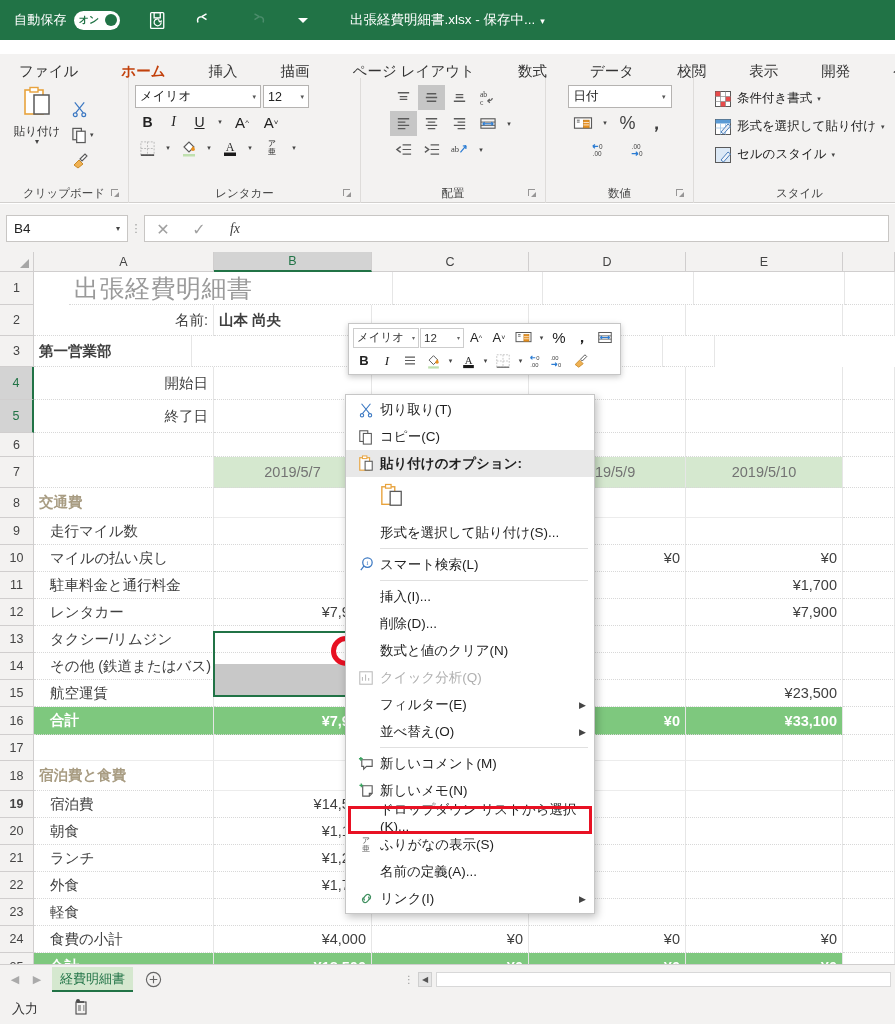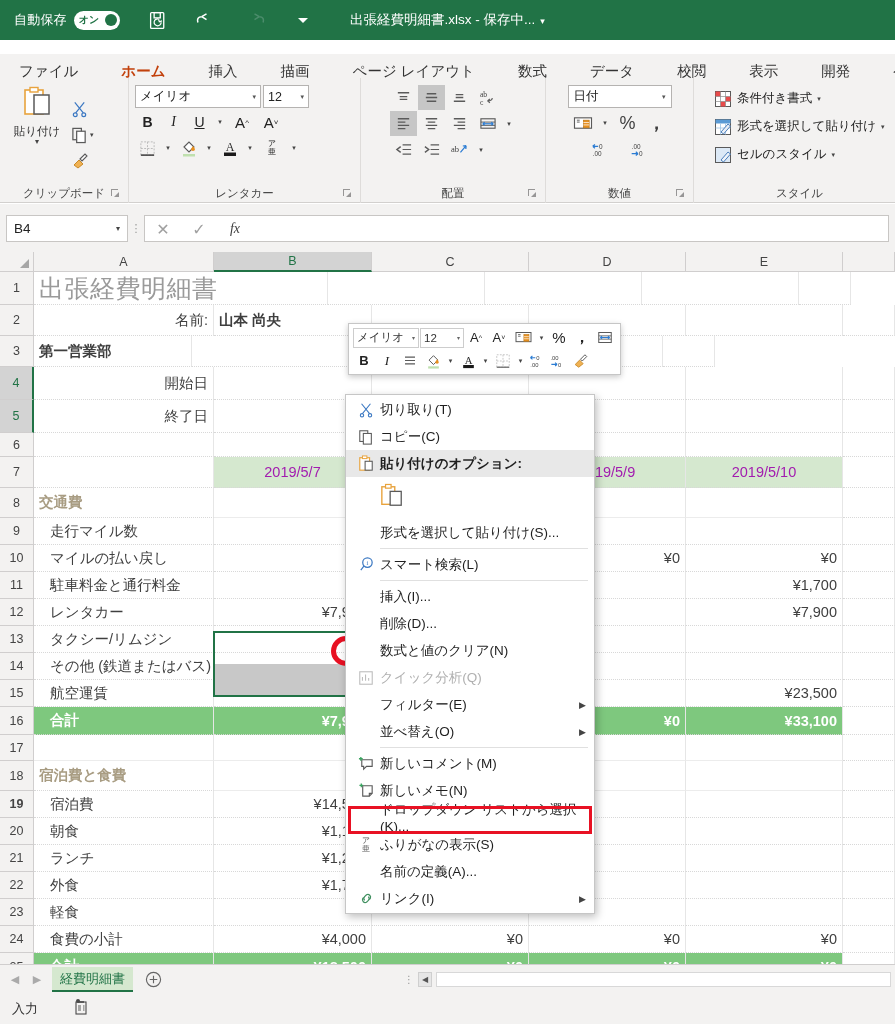--- a/index.html
+++ b/index.html
@@ -156,21 +156,21 @@
     border-right: 1px solid #e6e6e6; border-bottom: 1px dotted #d8d8d8;
     font-size: 14.5px; color: #3f3f3f; display: flex; align-items: center;
     padding: 0 5px; overflow: hidden; white-space: nowrap;
   }
   .cell.r { justify-content: flex-end; }
   .cell.c { justify-content: center; }
   .cell.plain { border-bottom: 1px solid #ececec; }
   .cell.title { font-size: 25px; color: #9a9a9a; letter-spacing: .5px;}
   .cell.grp { color: #a89c82; font-weight: bold; font-size: 14.5px; }
   .cell.bold { font-weight: bold; }
-  .cell.green-lite { background: #d5e8cf; color: #a21caf; }
+  .cell.green-lite { background: #d5e8cf; color: #737373; }
   .cell.green-tot { background: #7ec87e; color: #ffffff; font-weight: bold; }
   .cell.indent { padding-left: 16px; }
 
   
   .selbox {
     position: absolute; border: 2px solid #217346; pointer-events: none;
   }
   .selfill { position: absolute; background: #c8c8c8; }
   .red-circle {
     position: absolute; border: 5px solid #e81123; border-radius: 50%;
@@ -655,21 +655,21 @@
         <div class="rh" style="height: 27px; font-weight: bold;">19</div>
         <div class="rh" style="height: 27px;">20</div>
         <div class="rh" style="height: 27px;">21</div>
         <div class="rh" style="height: 27px;">22</div>
         <div class="rh" style="height: 27px;">23</div>
         <div class="rh" style="height: 27px;">24</div>
         <div class="rh" style="height: 28px;">25</div>
       </div>
     <div class="cells">
         <div class="row">
-          <div class="cell title" style="width: 294px; height: 33px;">出張経費明細書</div>
+          <div class="cell title" style="width: 338px; height: 33px; margin-left: 35px;">出張経費明細書</div>
           <div class="cell" style="width: 157px; height: 33px;"></div>
           <div class="cell" style="width: 157px; height: 33px;"></div>
           <div class="cell" style="width: 157px; height: 33px;"></div>
           <div class="cell" style="width: 52px; height: 33px;"></div>
         </div>
         <div class="row">
           <div class="cell r" style="width: 180px; height: 31px;">名前:</div>
           <div class="cell bold" style="width: 158px; height: 31px;">山本 尚央</div>
           <div class="cell " style="width: 157px; height: 31px;"></div>
           <div class="cell " style="width: 157px; height: 31px;"></div>

